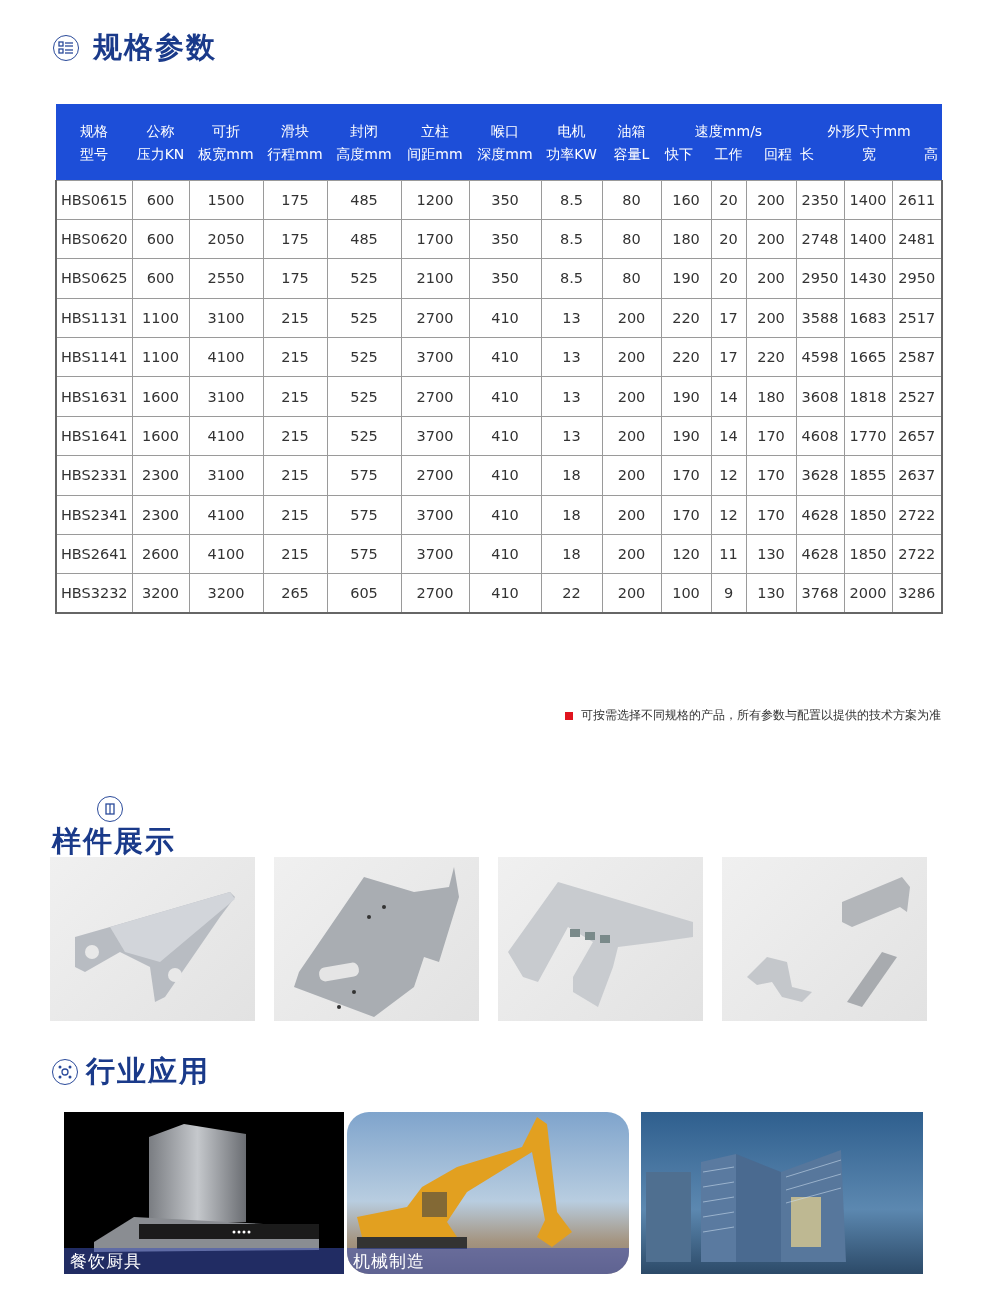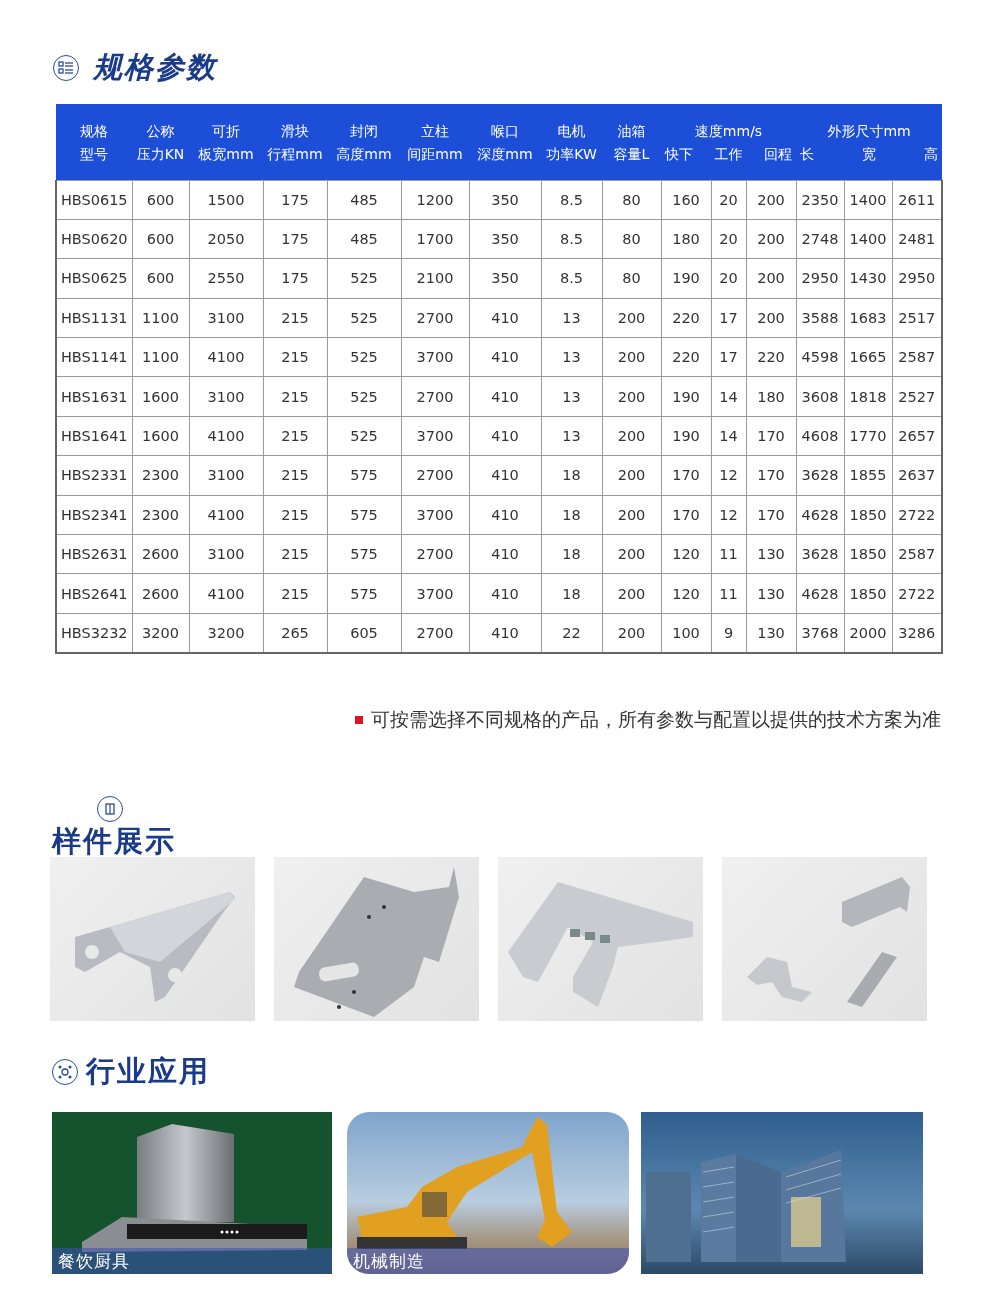--- a/index.html
+++ b/index.html
@@ -1,34 +1,34 @@
 <!DOCTYPE html>
 <html><head>
 <meta charset="utf-8">
 <style>
   * { box-sizing: border-box; margin: 0; padding: 0; }
   body { width: 1000px; height: 1315px; background: #ffffff; font-family: "DejaVu Sans", "Liberation Sans", sans-serif; position: relative; overflow: hidden; color: #333; }
   .section-title { position: absolute; display: flex; align-items: center; color: #1a3a8a; font-weight: bold; }
   .section-title .ico { width: 26px; height: 26px; border: 1.5px solid #2a4a9a; border-radius: 50%; display: flex; align-items: center; justify-content: center; margin-right: 14px; }
   .section-title .txt { font-size: 29px; letter-spacing: 2px; }
-  #t1 { left: 53px; top: 48px; font-style: italic; }
+  #t1 { left: 53px; top: 28px; }
   #t2 { left: 52px; top: 796px; flex-direction: column; }
   #t2 .ico { margin-right: 8px; }
   #t3 { left: 52px; top: 1052px; }
   #t3 .ico { margin-right: 8px; }
 
   table.spec { position: absolute; left: 55px; top: 104px; width: 886px; border-collapse: collapse; table-layout: fixed; font-size: 14px; }
   table.spec thead td { background: #1d4ed8; color: #ffffff; height: 76px; text-align: center; vertical-align: middle; font-size: 14px; line-height: 23px; padding-top: 2px; }
   table.spec tbody td { height: 39.4px; border: 1px solid #9a9a9a; text-align: center; color: #333; font-size: 14.5px; background: #fff; }
   table.spec tbody tr:last-child td { border-bottom: 2px solid #666; }
   table.spec tbody td:first-child { border-left: 2px solid #666; }
   table.spec tbody td:last-child { border-right: 2px solid #666; }
   .h2 { display: block; }
   .speed-head { display: flex; justify-content: space-between; padding: 0 4px; }
-  .note { position: absolute; right: 59px; top: 707px; font-size: 19px; color: #333; display: flex; align-items: center; }
+  .note { position: absolute; right: 59px; top: 707px; font-size: 12px; color: #333; display: flex; align-items: center; }
   .note .sq { width: 8px; height: 8px; background: #e0141e; margin-right: 8px; }
 
   .samples { position: absolute; top: 857px; left: 50px; display: flex; gap: 19px; }
   .sample { width: 205px; height: 164px; background: linear-gradient(135deg, #f0f0f0, #e2e2e2); position: relative; overflow: hidden; }
   .sample svg { position: absolute; left: 0; top: 0; }
 
   .apps { position: absolute; top: 1112px; left: 52px; }
   .app { position: absolute; top: 0; height: 162px; overflow: hidden; }
   .app .cap { position: absolute; left: 0; right: 0; bottom: 0; height: 26px; background: rgba(60,80,180,0.55); color: #fff; font-size: 17px; padding-left: 6px; line-height: 26px; letter-spacing: 1px; }
 </style>
@@ -271,37 +271,20 @@
         <td>18</td>
         <td>200</td>
         <td>170</td>
         <td>12</td>
         <td>170</td>
         <td>4628</td>
         <td>1850</td>
         <td>2722</td>
       </tr>
       <tr>
-        <td>HBS2631</td>
-        <td>2600</td>
-        <td>3100</td>
-        <td>215</td>
-        <td>575</td>
-        <td>2700</td>
-        <td>410</td>
-        <td>18</td>
-        <td>200</td>
-        <td>120</td>
-        <td>11</td>
-        <td>130</td>
-        <td>3628</td>
-        <td>1850</td>
-        <td>2587</td>
-      </tr>
-      <tr>
         <td>HBS2641</td>
         <td>2600</td>
         <td>4100</td>
         <td>215</td>
         <td>575</td>
         <td>3700</td>
         <td>410</td>
         <td>18</td>
         <td>200</td>
         <td>120</td>
@@ -389,21 +372,21 @@
         <circle cx="3" cy="3" r="1.5" fill="#2a4a9a"></circle>
         <circle cx="13" cy="3" r="1.5" fill="#2a4a9a"></circle>
         <circle cx="3" cy="13" r="1.5" fill="#2a4a9a"></circle>
         <circle cx="13" cy="13" r="1.5" fill="#2a4a9a"></circle>
       </svg>
   </span>
   <span class="txt">行业应用</span>
 </div>
 
 <div class="apps">
-  <div class="app" style="left:0;width:280px;background:#14532d;">
+  <div class="app" style="left:12px;width:280px;background:#000000;">
     <svg width="280" height="162" viewBox="0 0 280 162" style="position:absolute;left:0;top:0">
       <defs>
           <linearGradient id="hood" x1="0" x2="1">
             <stop offset="0" stop-color="#7a7d82"></stop>
             <stop offset="0.5" stop-color="#c5c8cc"></stop>
             <stop offset="1" stop-color="#6a6d72"></stop>
           </linearGradient>
         </defs>
       <polygon points="85,25 120,12 182,22 182,110 85,110" fill="url(#hood)"></polygon>
       <polygon points="30,130 70,105 255,115 255,138 30,140" fill="#8a8d92"></polygon>

